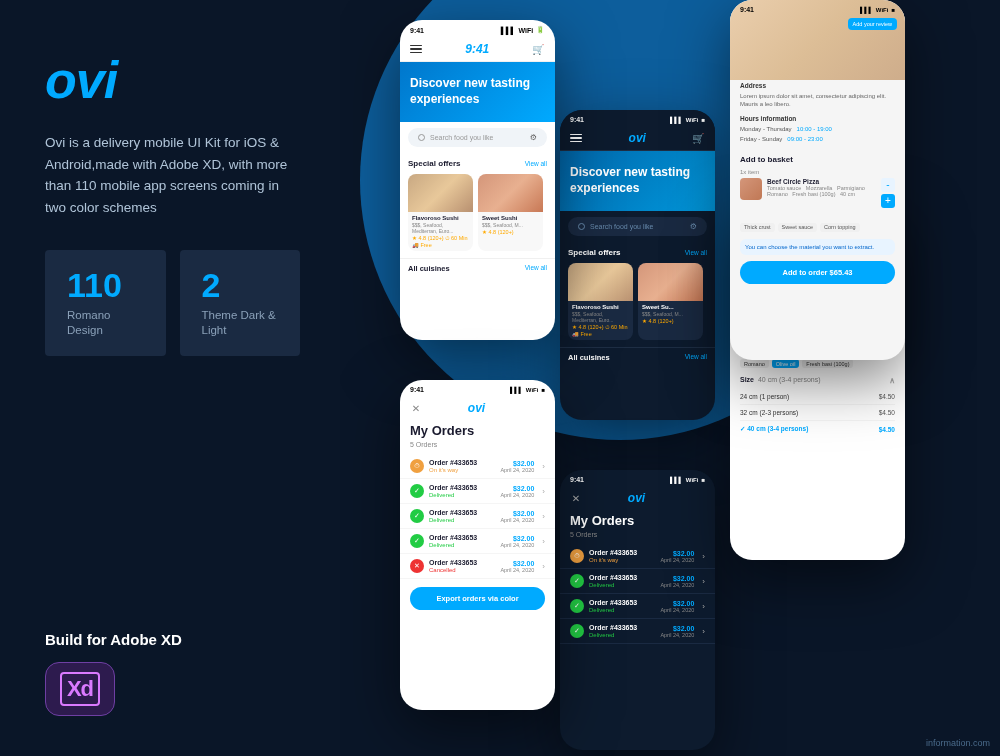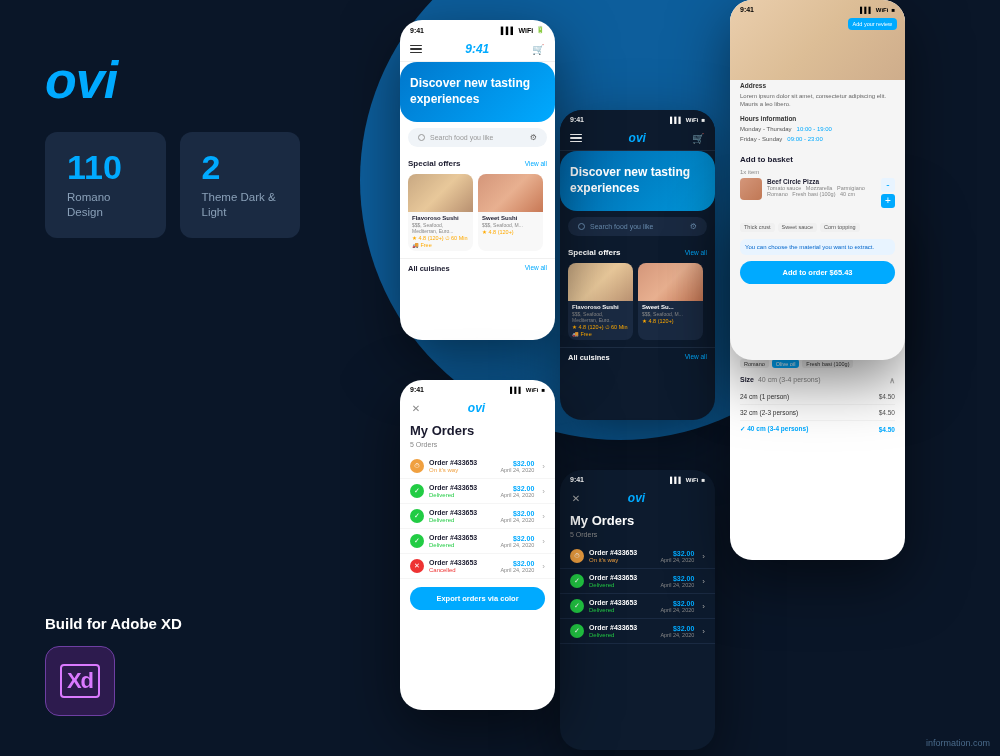--- a/index.html
+++ b/index.html
@@ -62,21 +62,21 @@
     }
 
     .stats-row {
       display: flex;
       gap: 14px;
       margin-bottom: 48px;
     }
 
     .stat-box {
       background: #1a2a42;
-      border-radius: 12px;
+      border-radius: 4px;
       padding: 18px 22px;
       flex: 1;
     }
 
     .stat-number {
       font-size: 34px;
       font-weight: 700;
       color: #00aaff;
       line-height: 1;
       margin-bottom: 6px;
@@ -94,21 +94,21 @@
 
     .build-label {
       color: #ffffff;
       font-size: 15px;
       font-weight: 600;
       margin-bottom: 14px;
     }
 
     .xd-logo-box {
       width: 70px;
-      height: 70px;
+      height: 54px;
       background: #2d1b4e;
       border-radius: 14px;
       display: flex;
       align-items: center;
       justify-content: center;
       border: 1.5px solid #6e3fa3;
     }
 
     .xd-text {
       color: #da7aff;
@@ -251,21 +251,20 @@
     .phone-hero {
       background: linear-gradient(135deg, #0077cc, #00aaff);
       padding: 10px;
       color: white;
       font-size: 14px;
       font-weight: 700;
       line-height: 1.3;
       height: 60px;
       display: flex;
       align-items: center;
-      border-radius: 17px;
     }
 
     
     .phone-search {
       margin: 6px 8px;
       background: #f0f4f8;
       border-radius: 20px;
       padding: 5px 10px;
       display: flex;
       align-items: center;
@@ -744,20 +743,21 @@
 <div class="bg-circle"></div>
 
 <div class="content-wrapper">
 
   <div class="left-panel">
 
     <div class="logo">
       <span>ovi</span>
     </div>
 
+    <p class="description">Ovi is a delivery mobile UI Kit for iOS &amp; Android,made with Adobe XD, with more than 110 mobile app screens coming in two color schemes</p>
 
     <div class="stats-row">
       <div class="stat-box">
         <div class="stat-number">110</div>
         <div class="stat-label">Romano Design</div>
       </div>
       <div class="stat-box">
         <div class="stat-number">2</div>
         <div class="stat-label">Theme Dark &amp; Light</div>
       </div>

